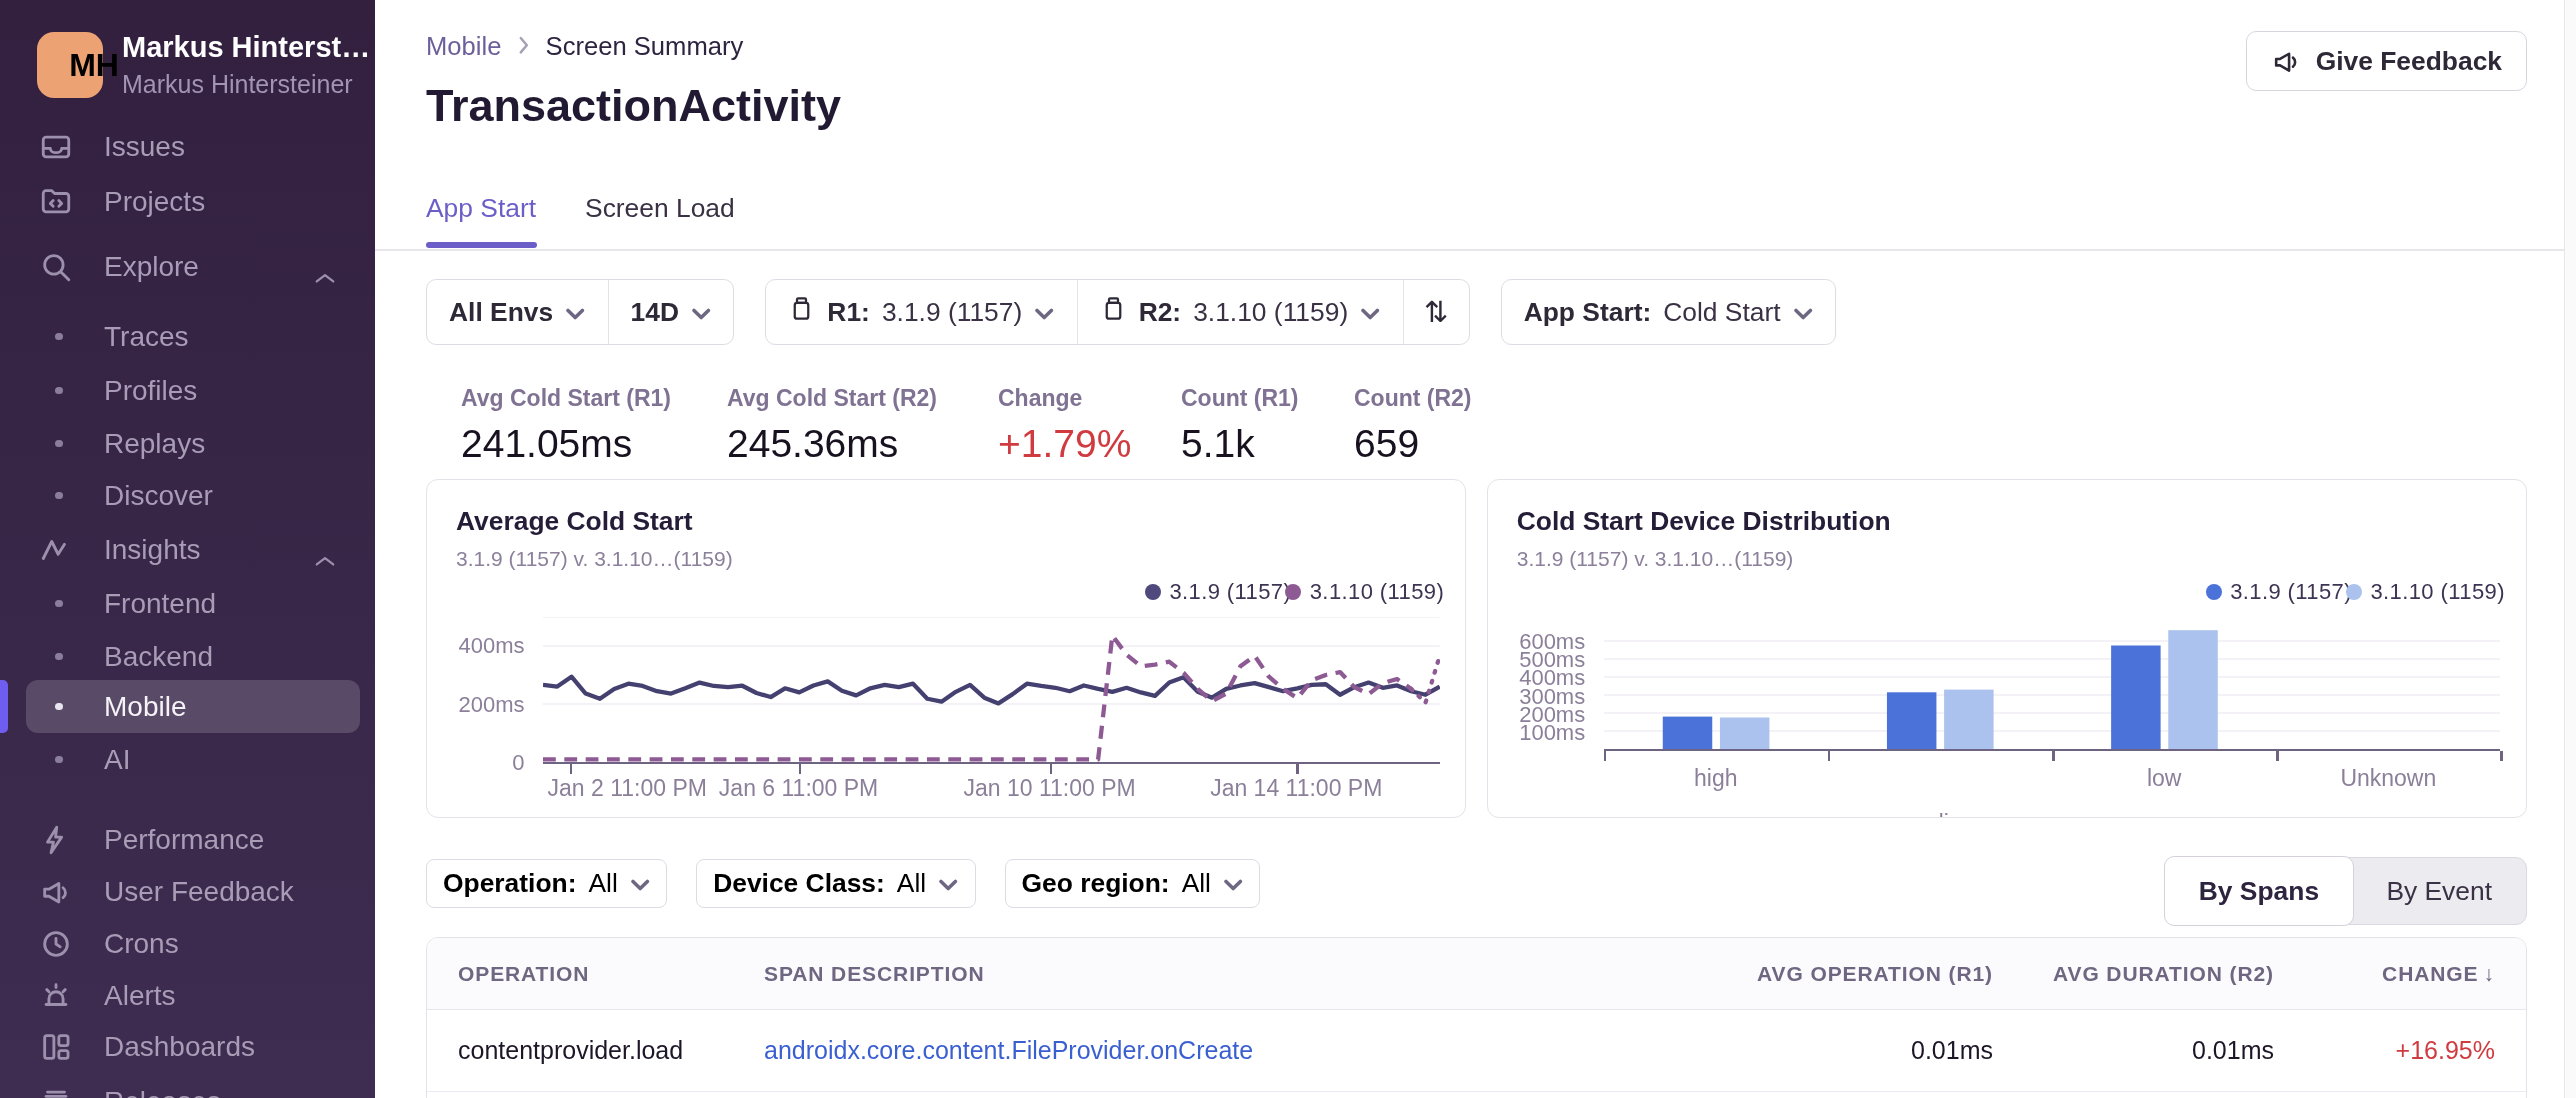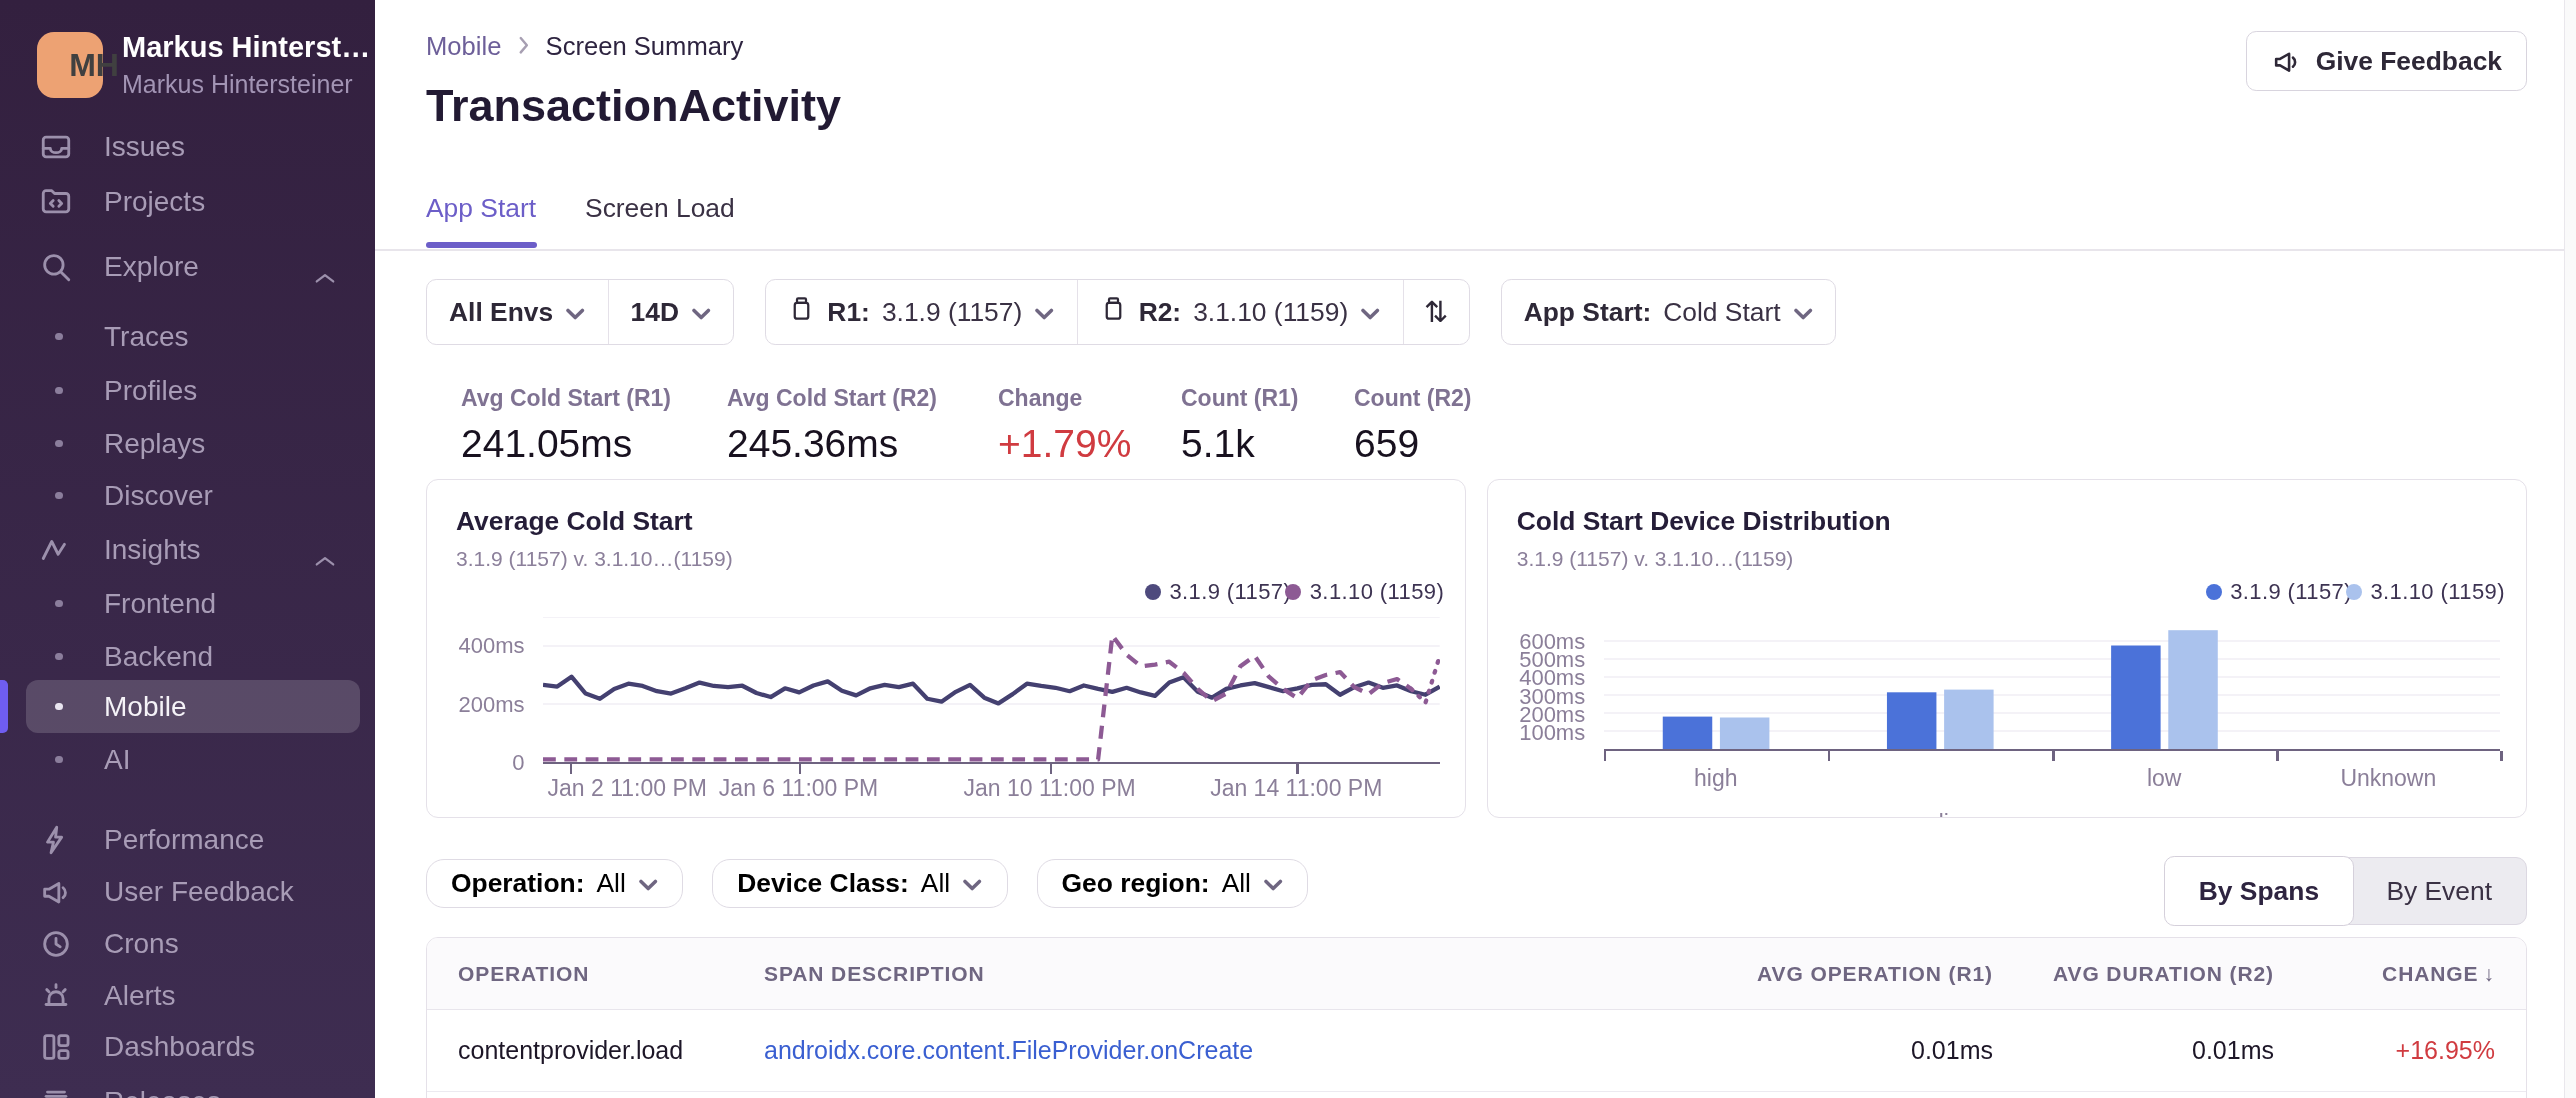--- a/index.html
+++ b/index.html
@@ -3,21 +3,21 @@
 <meta charset="utf-8">
 <style>
   * { margin:0; padding:0; box-sizing:border-box; }
   html,body { width:2576px; height:1099px; overflow:hidden; background:#fff;
     font-family:"Liberation Sans", sans-serif; }
 
   
   .sidebar { position:absolute; left:0; top:0; width:375px; height:1099px;
     background:linear-gradient(180deg,#33203f 0%,#3e2d51 100%); z-index:5; }
   .user { position:absolute; left:37px; top:31px; display:flex; gap:19px; align-items:center; cursor:pointer; }
-  .avatar { width:66px; height:66px; border-radius:17px; background:#eda273; color:#404040;
+  .avatar { width:66px; height:66px; border-radius:17px; background:#eda273; color:#000000;
     font-weight:bold; font-size:32px; display:flex; align-items:center; justify-content:center; flex:0 0 auto;padding-left:48px; }
   .user-name { font-size:29px; font-weight:bold; color:#fff; white-space:nowrap; }
   .user-sub  { font-size:25px; color:#a294b4; margin-top:6px; white-space:nowrap; }
   .nav-row { position:absolute; left:0; width:375px; height:53px; display:flex; align-items:center;
     color:#a89cb6; font-size:28px; cursor:pointer; }
   .nav-row .nav-icon { position:absolute; left:39px; width:34px; height:34px; color:#9c90ac; }
   .nav-icon svg { width:34px; height:34px; stroke:currentColor; fill:none; stroke-width:2; stroke-linecap:round; stroke-linejoin:round; }
   .nav-label { position:absolute; left:104px; white-space:nowrap; }
   .bullet { position:absolute; left:55px; width:7.7px; height:7.7px; border-radius:50%; background:#8b7e9c; }
   .chev-up { position:absolute; right:39px; width:22px; height:13.6px; }
@@ -86,22 +86,22 @@
   .plot-line { top:8.5px; height:147px; }
   .plot-bar  { top:15.3px; height:128px; }
   .plot svg { position:absolute; left:0; top:0; width:100%; height:100%; }
   .plot .tick { position:absolute; bottom:-12px; width:2.6px; height:10.2px; background:#6e6380; }
   .xlabels { position:absolute; left:87px; right:0; height:34px; }
   .xl-line { top:167px; } .xl-bar { top:157px; }
   .xlabels span { position:absolute; font-size:23px; color:#8b7f99; white-space:nowrap; transform:translateX(-50%); }
 
   
   .filter-row2 { position:absolute; left:51px; top:859px; display:flex; gap:29px; }
-  .fbtn { display:flex; align-items:center; gap:12px; height:49px; padding:0 24px; background:#fff;
-    border:1.7px solid #dfdbe4; border-radius:18px; font-size:26.4px; cursor:pointer; white-space:nowrap; }
+  .fbtn { display:flex; align-items:center; gap:12px; height:49px; padding:0 16px; background:#fff;
+    border:1.7px solid #dfdbe4; border-radius:8px; font-size:26.4px; cursor:pointer; white-space:nowrap; }
   .toggle { position:absolute; right:37px; top:857px; height:68px; display:flex; background:#ecebf0;
     border:1.7px solid #dcd8e2; border-radius:11px;margin-left:6px; }
   .tg-seg { display:flex; align-items:center; justify-content:center; padding:0 34px; font-size:26.4px;
     color:#3a3144; cursor:pointer; }
   .tg-seg.active { background:#fff; border:1.7px solid #d5d0db; border-radius:10.2px; margin:-1.7px; font-weight:bold; color:#2e2440; }
 
   
   .table-card { position:absolute; left:51px; right:37px; top:937px; height:221px;
     border:1.7px solid #e5e1e9; border-radius:12px; background:#fff; overflow:hidden; }
   .t-grid { display:grid; grid-template-columns:337px 1fr 273px 281px 252px; align-items:center; }

